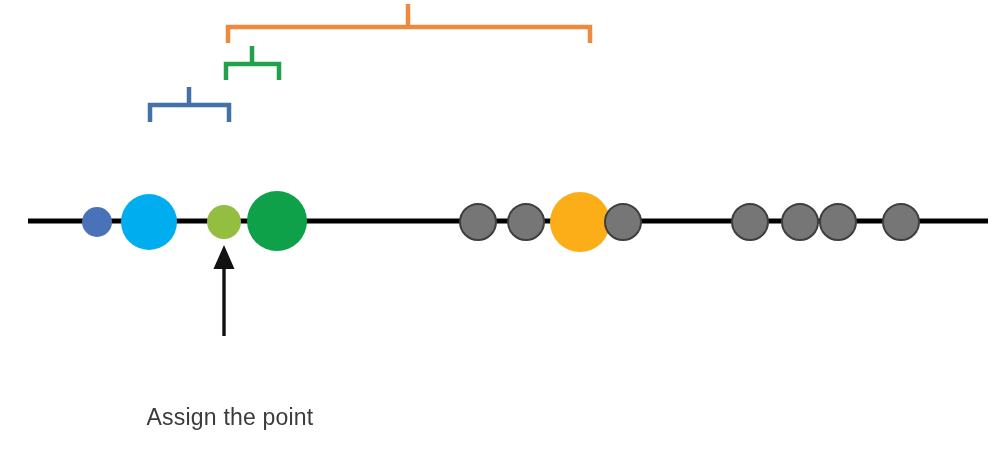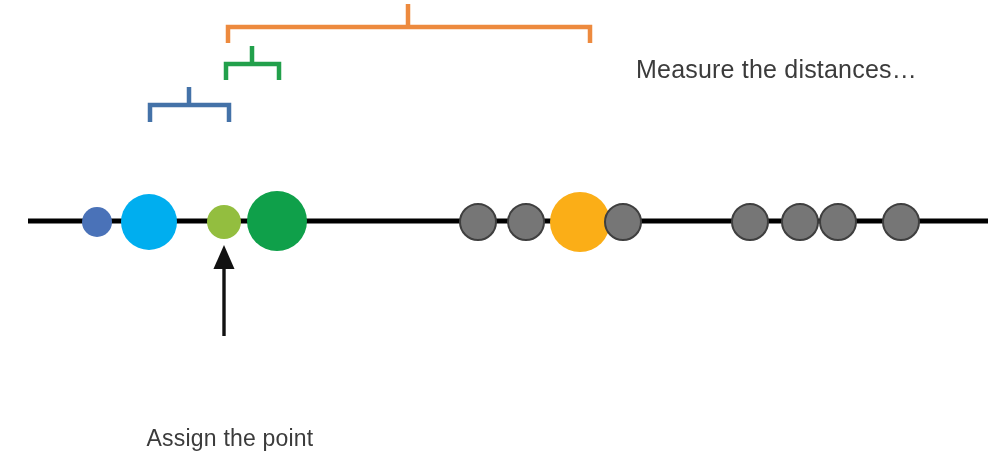--- a/index.html
+++ b/index.html
@@ -42,21 +42,20 @@
   #assign-label {
     left: 124px;
     top: 340px;
     width: 212px;
     text-align: center;
     font-size: 23px;
     line-height: 31px;
   }
   .assign-line {
     display: block;
-    margin-top: 21px;
   }
 </style>
 </head>
 <body>
 
 <div id="stage">
 
   <svg id="canvas" viewBox="0 0 998 454" xmlns="http://www.w3.org/2000/svg">
     <defs>
       <marker id="arrowhead" markerWidth="7" markerHeight="7" refX="3.2" refY="3.5" orient="auto" markerUnits="strokeWidth">
@@ -93,21 +92,20 @@
         <g>
           <path d="M 228 43 L 228 27 L 590 27 L 590 43 M 408 27 L 408 4" fill="none" stroke="#ED8A3E" stroke-width="4.5" stroke-linecap="butt" stroke-linejoin="miter"></path>
         </g>
       </g>
 
     <g>
       <line id="assign-arrow" x1="224" y1="336" x2="224" y2="258" stroke="#111111" stroke-width="3.4" marker-end="url(#arrowhead)"></line>
     </g>
   </svg>
 
-  <div class="caption" id="measure-label">Measure the distances…</div>
 
   <div class="caption" id="assign-label">
     <span class="assign-line">Assign the point</span>
     
     
   </div>
 
 </div>
 
 </body></html>

